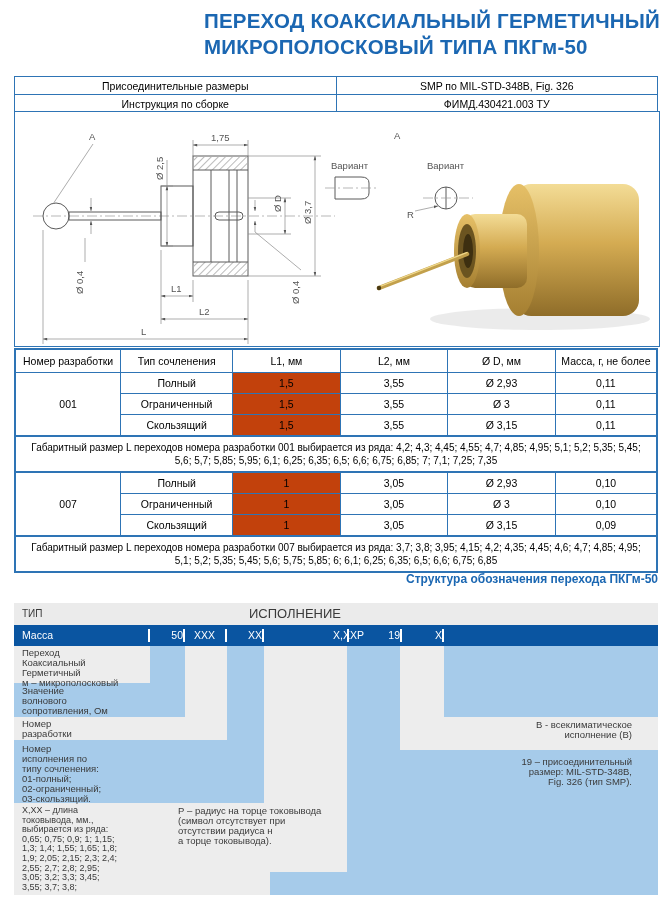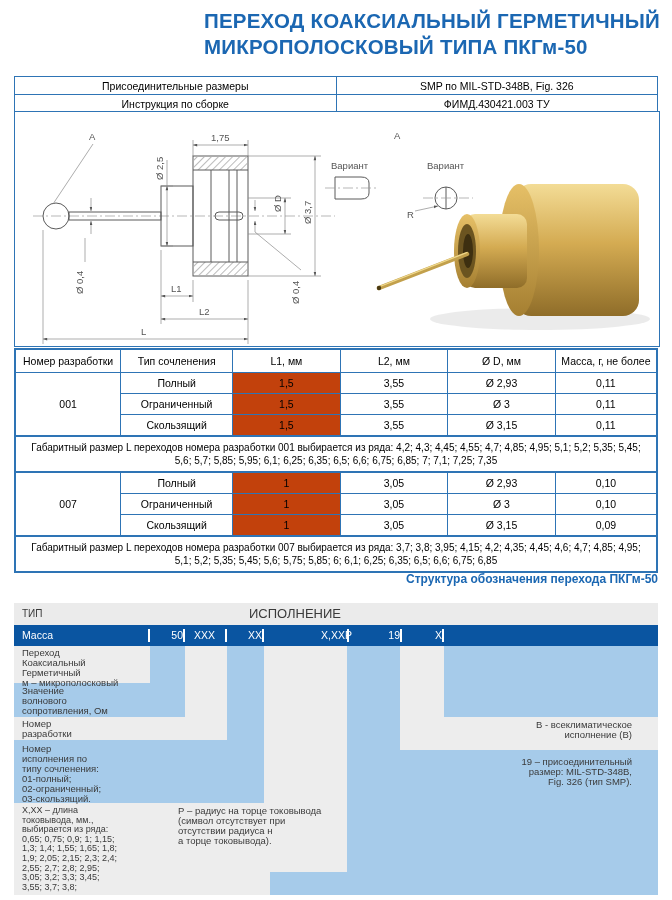--- a/index.html
+++ b/index.html
@@ -272,21 +272,21 @@
       <div class="sep" style="left:134px"></div>
       <div class="sep" style="left:169px"></div>
       <div class="sep" style="left:211px"></div>
       <div class="sep" style="left:248px"></div>
       <div class="sep" style="left:333px"></div>
       <div class="sep" style="left:386px"></div>
       <div class="sep" style="left:428px"></div>
       <div class="code" style="left:136px;width:33px">50</div>
       <div class="code" style="left:171px;width:30px">XXX</div>
       <div class="code" style="left:213px;width:35px">XX</div>
-      <div class="code" style="left:238px;width:100px">X,XXP</div>
+      <div class="code" style="left:250px;width:100px">X,XXP</div>
       <div class="code" style="left:335px;width:51px">19</div>
       <div class="code" style="left:388px;width:40px">X</div>
     </div>
     <div class="d-body">
       <div class="gblk" style="left:0;top:0;width:136px;height:37px"></div>
       <div class="gblk" style="left:171px;top:0;width:42px;height:94px"></div>
       <div class="gblk" style="left:0;top:71px;width:213px;height:23px"></div>
       <div class="gblk" style="left:250px;top:0;width:83px;height:226px"></div>
       <div class="gblk" style="left:386px;top:0;width:44px;height:104px"></div>
       <div class="gblk" style="left:430px;top:71px;width:214px;height:33px"></div>

